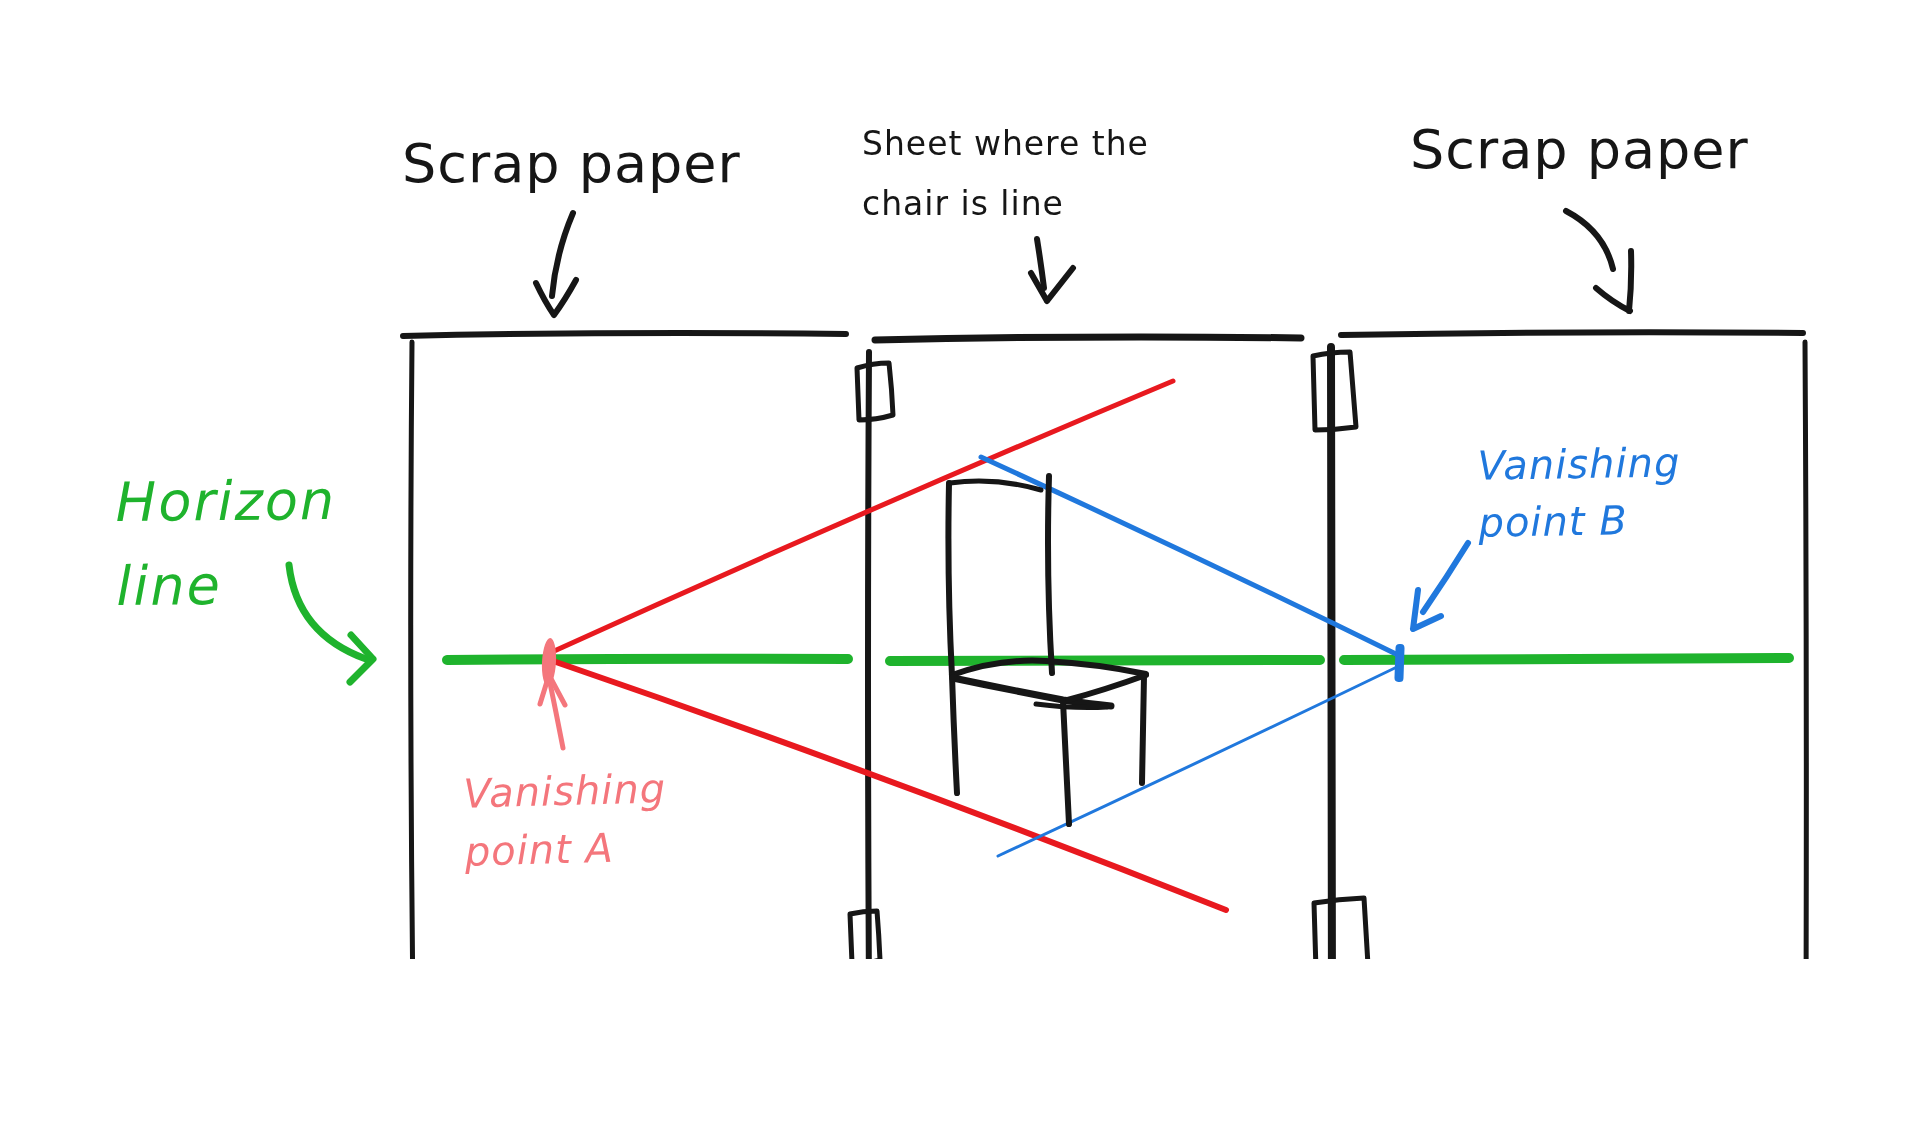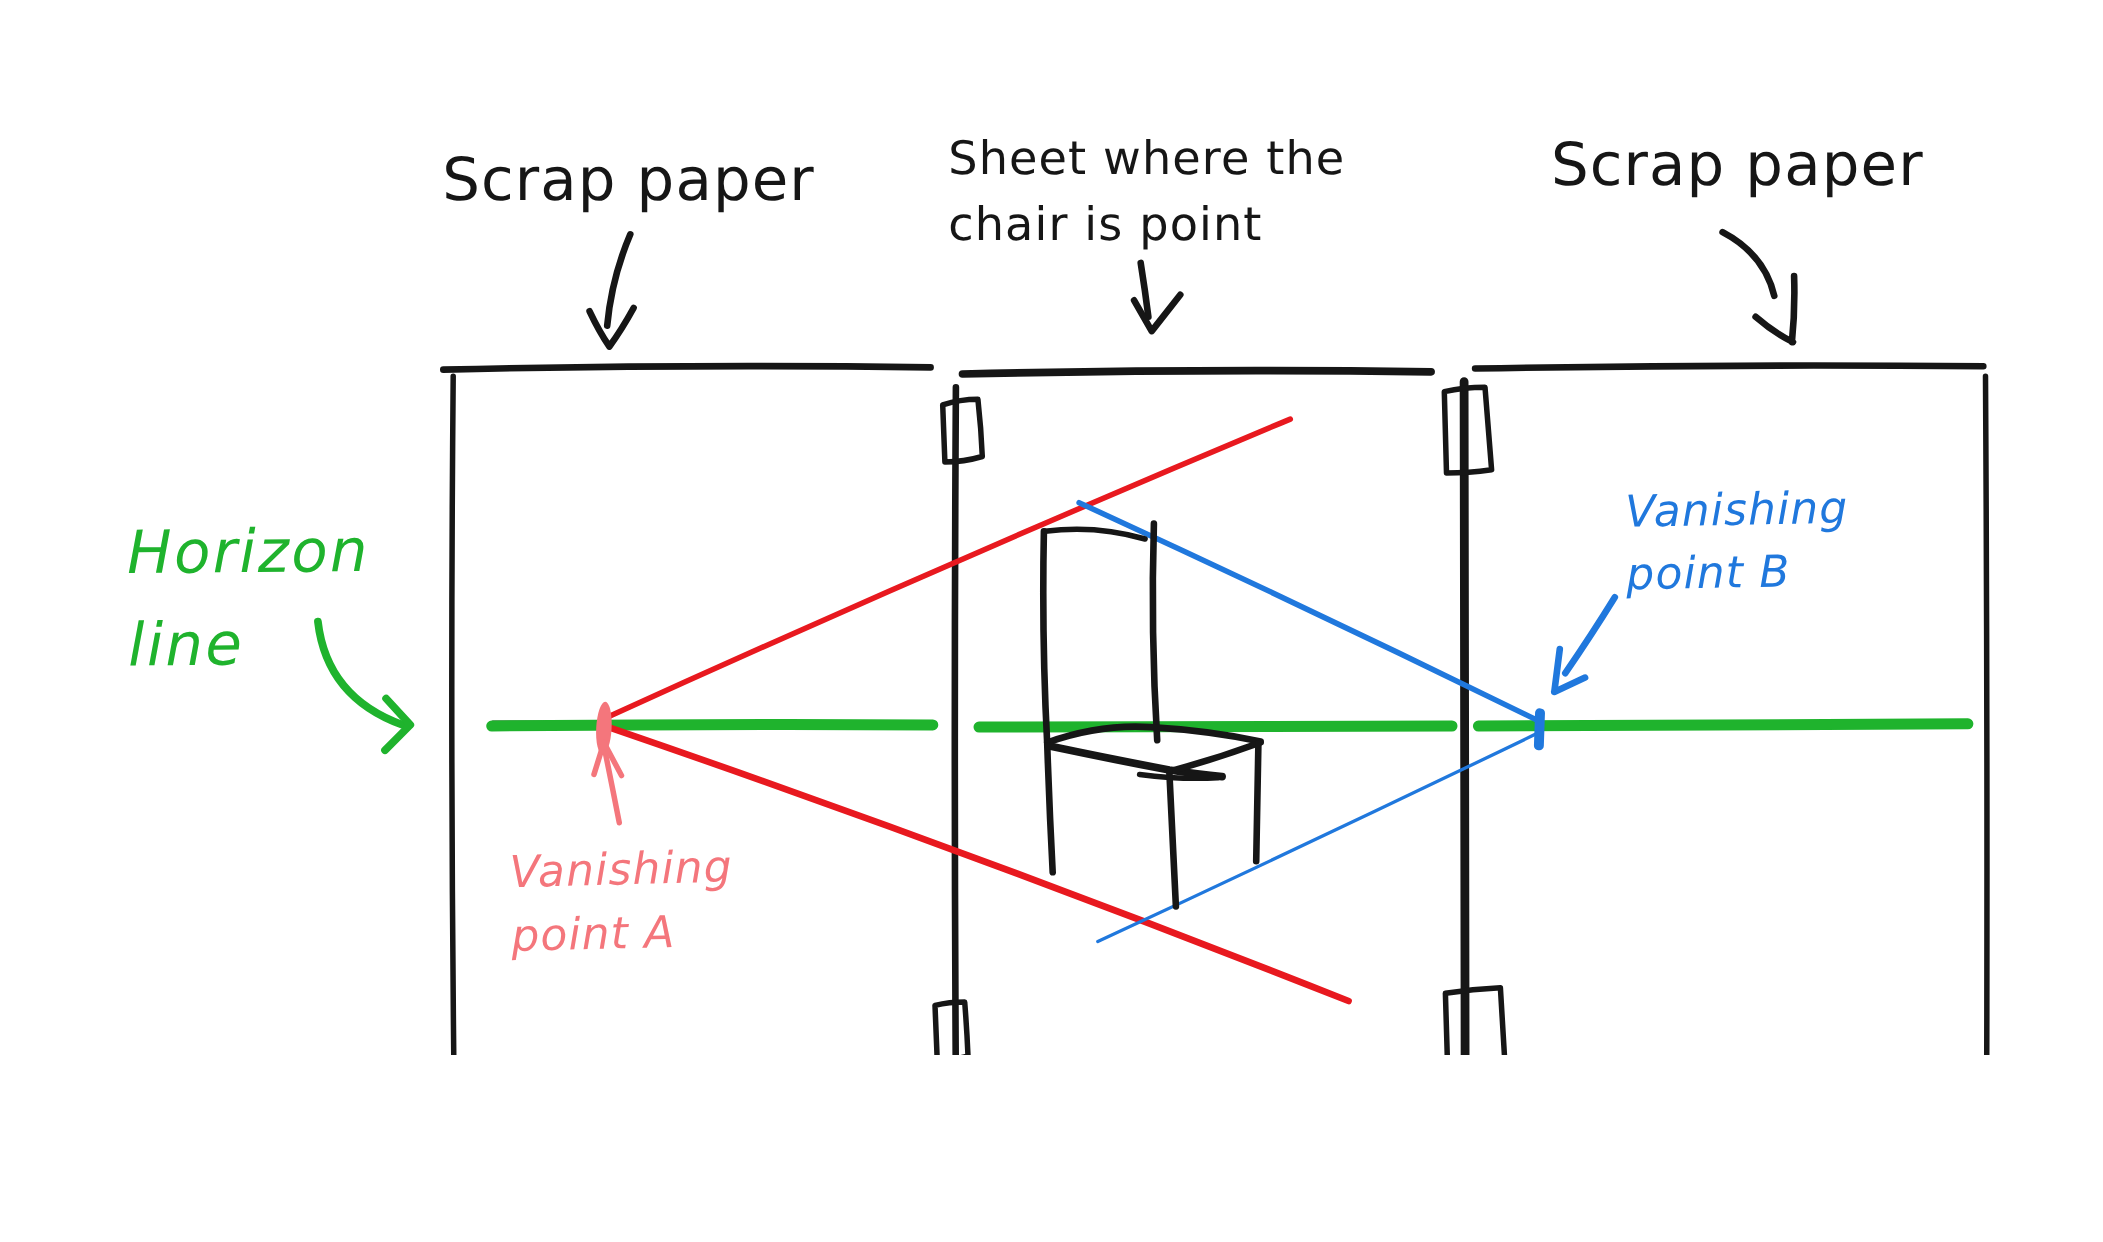--- a/index.html
+++ b/index.html
@@ -4,21 +4,21 @@
 <style>
   html,body{margin:0;padding:0;background:#ffffff;}
   .stage{
     position:relative;width:1912px;height:959px;background:#ffffff;
     overflow:hidden;font-family:"DejaVu Sans",sans-serif;
   }
   .drawing{position:absolute;left:0;top:0;}
   .label{position:absolute;white-space:nowrap;}
   .label div{white-space:nowrap;}
   .ink-label{color:#161616;font-size:54px;letter-spacing:1px;}
-  .sheet-label{color:#161616;font-size:42px;line-height:60px;letter-spacing:1px;}
+  .sheet-label{color:#161616;font-size:33px;line-height:60px;letter-spacing:1px;}
   .green-label{color:#1fb32d;font-size:54px;line-height:84px;font-style:italic;letter-spacing:2px;transform:rotate(-0.5deg);}
   .pink-label{color:#f4767c;font-size:40px;line-height:58px;font-style:italic;letter-spacing:1px;transform:rotate(-1.5deg);}
   .blue-label{color:#2078dd;font-size:40px;line-height:57px;font-style:italic;letter-spacing:1px;transform:rotate(-1deg);}
 </style>
 </head>
 <body>
 
 <div class="stage">
 
   <svg class="drawing" width="1912" height="1129" viewBox="0 0 1912 1129" fill="none" stroke-linecap="round" stroke-linejoin="round">
@@ -103,21 +103,21 @@
       <path d="M1418,590 L1413,629 M1413,629 L1441,616"></path>
     </g>
   </svg>
 
   <div class="label ink-label" style="left:402px;top:132px;">
     <div>Scrap paper</div>
   </div>
 
   <div class="label sheet-label" style="left:862px;top:114px;">
     <div>Sheet where the</div>
-    <div>chair is point</div>
+    <div>chair is line</div>
   </div>
 
   <div class="label ink-label" style="left:1410px;top:118px;">
     <div>Scrap paper</div>
   </div>
 
   <div class="label green-label" style="left:116px;top:460px;">
     <div>Horizon</div>
     <div>line</div>
   </div>

